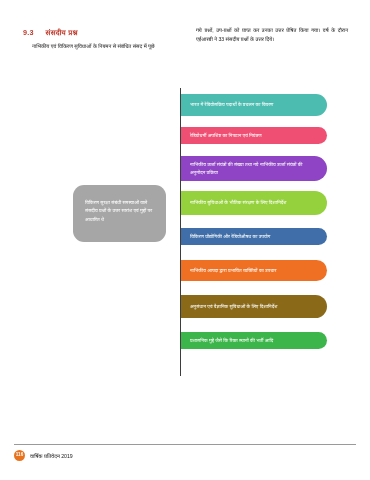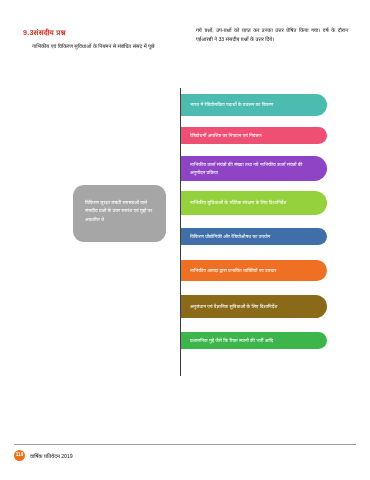--- a/index.html
+++ b/index.html
@@ -27,21 +27,21 @@
     position: absolute;
     left: 23px;
     top: 27px;
     font-size: 7.2px;
     font-weight: bold;
     color: #c0392b;
     letter-spacing: 0.2px;
     white-space: nowrap;
   }
   .section-heading .num {
-    margin-right: 0;
+    margin-right: 12px;
   }
 
   .col-left-text {
     position: absolute;
     left: 32px;
     top: 42px;
     width: 152px;
     font-size: 5.1px;
     line-height: 8px;
     color: #1a1a1a;

